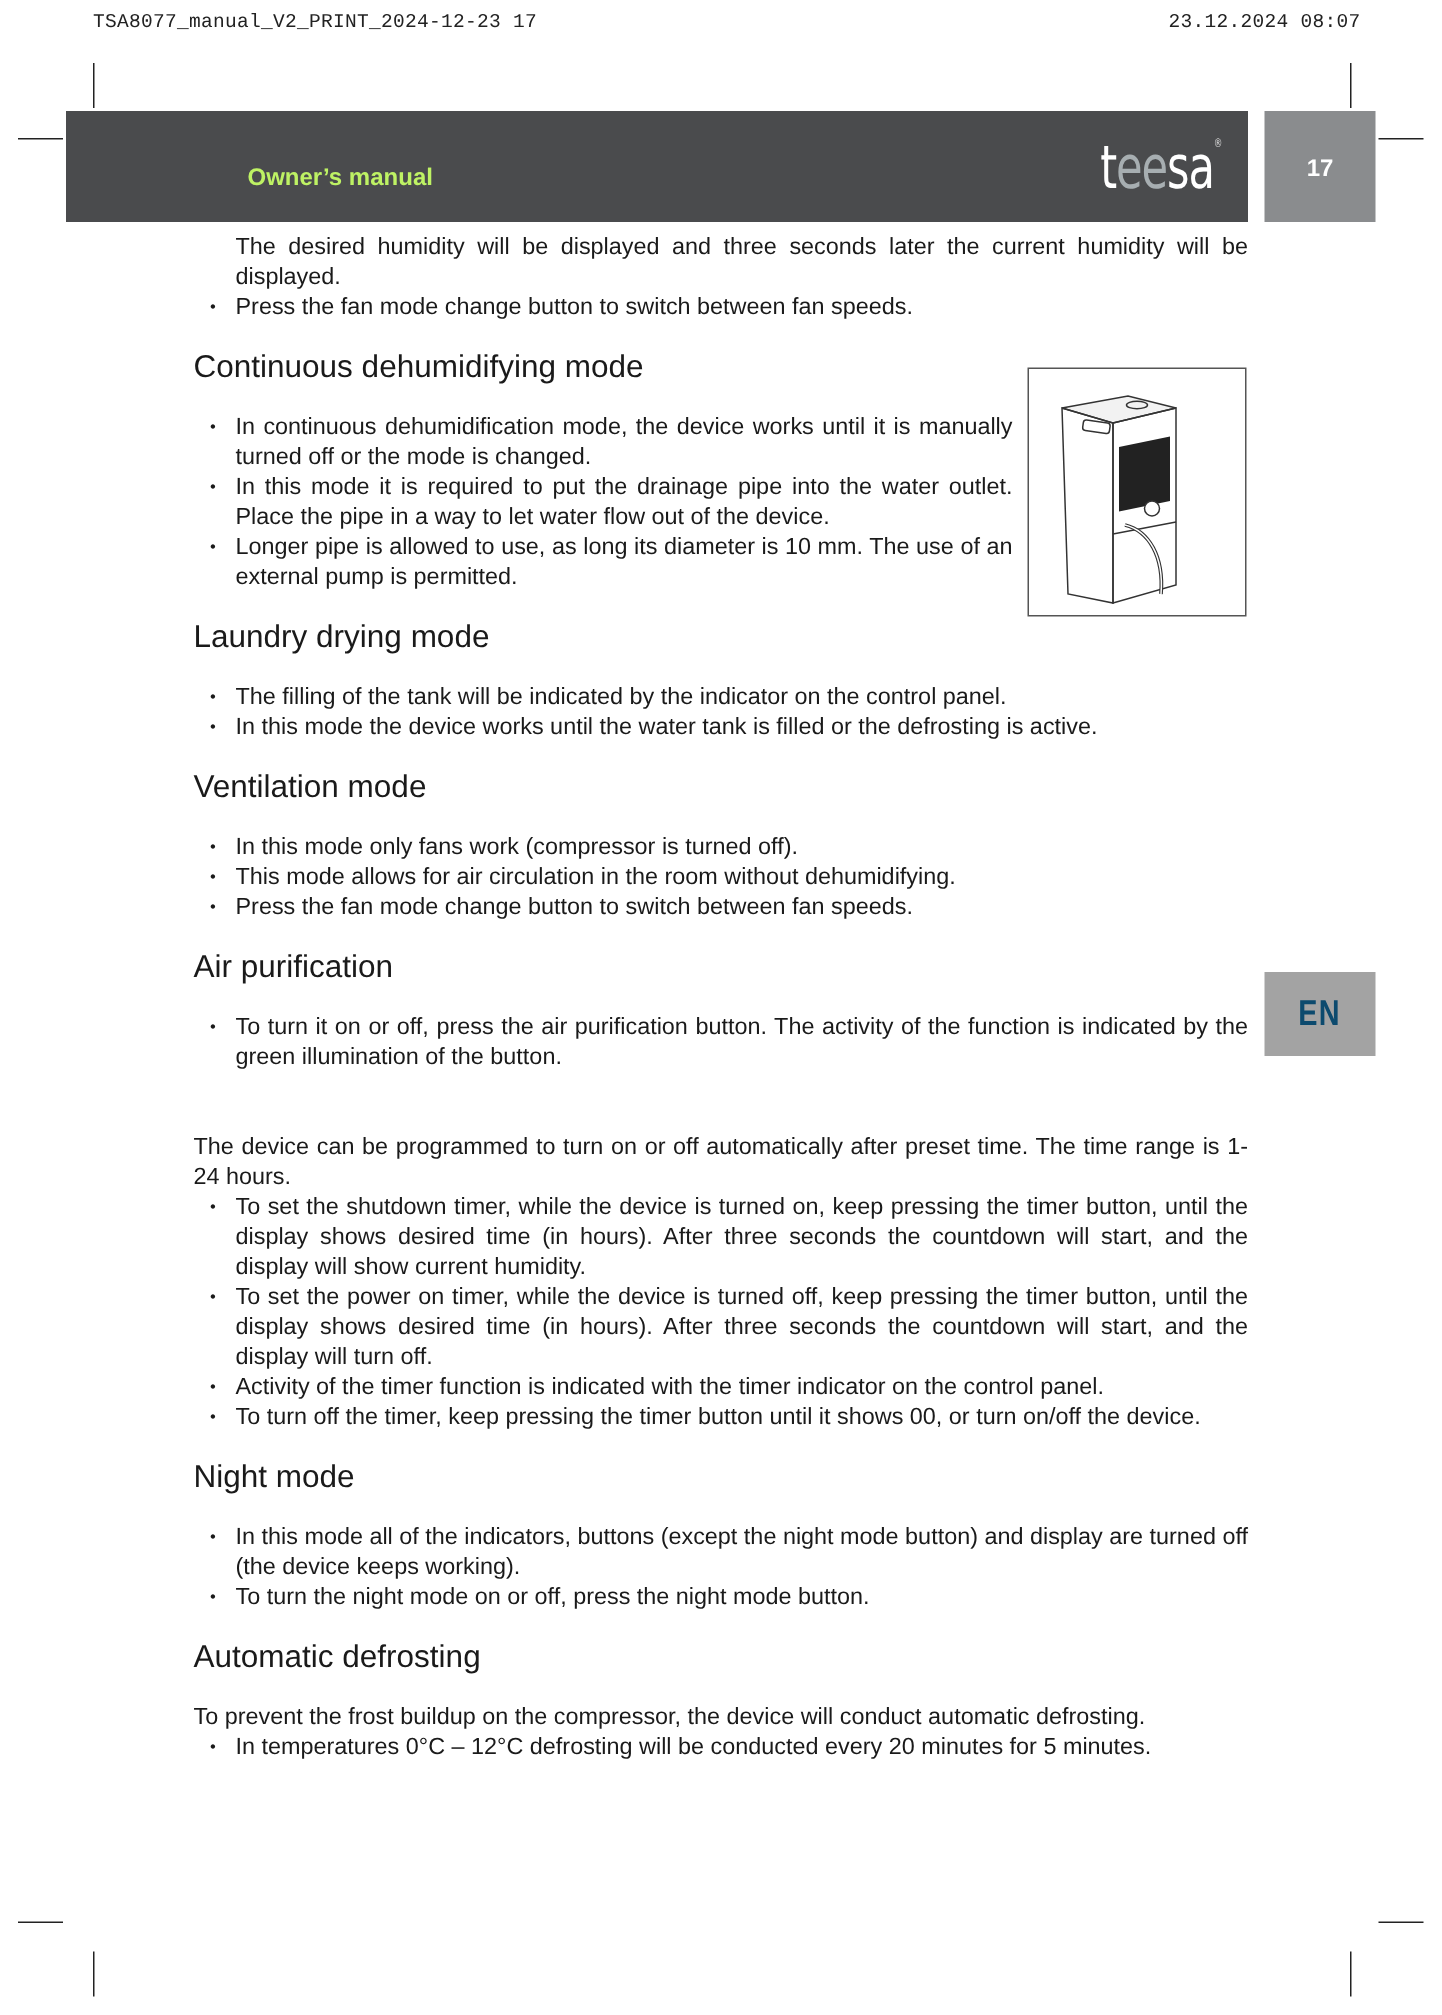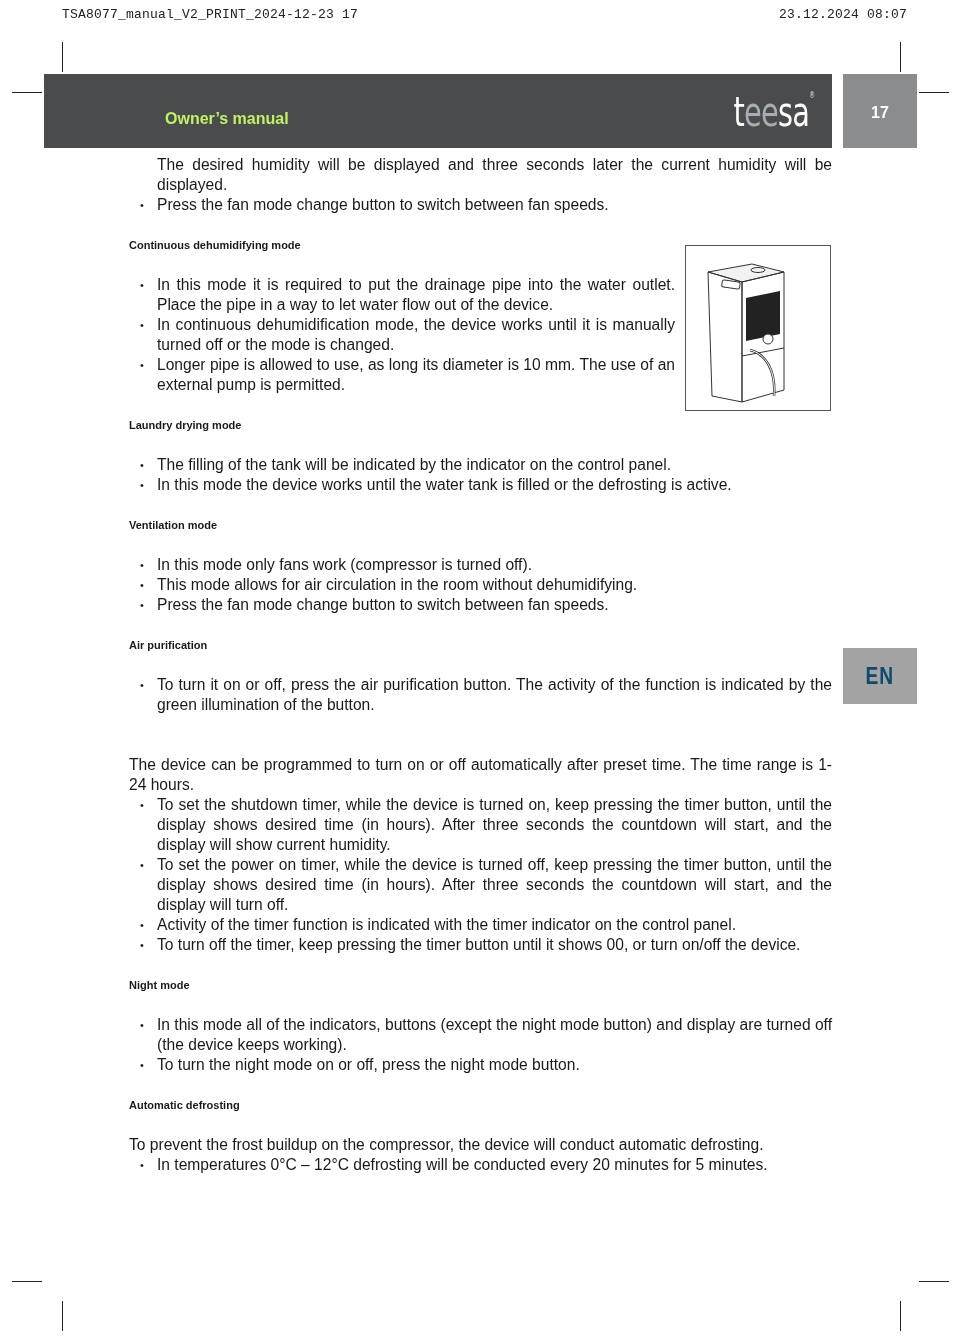--- a/index.html
+++ b/index.html
@@ -21,21 +21,21 @@
   .logo .sa { color: #ffffff; }
   .logo sup { font-size: 8px; color: #ddd; vertical-align: top; }
   .page-box { position: absolute; left: 843px; top: 74px; width: 74px; height: 74px; background: #8a8c8e;
               color: #fff; font-weight: bold; font-size: 16px; display: flex; align-items: center; justify-content: center; padding-top: 4px; box-sizing: border-box; }
   .lang-tab { position: absolute; left: 843px; top: 648px; width: 74px; height: 56px; background: #a3a3a3;
               color: #0c4a6e; font-weight: bold; font-size: 24px; display: flex; align-items: center; justify-content: center;
               letter-spacing: 1px; transform-origin: center; }
   .lang-tab span { display: inline-block; transform: scaleX(0.8); }
   .content { position: absolute; left: 129px; top: 155px; width: 703px; font-size: 15.6px; line-height: 20px; }
   .content p { margin: 0; text-align: justify; }
-  .content h3 { margin: 0; font-size: 11px; font-weight: bold; line-height: 20px; }
+  .content h3 { margin: 0; font-size: 21px; font-weight: normal; line-height: 20px; }
   ul.bul { list-style: none; margin: 0; padding: 0; }
   ul.bul li { position: relative; padding-left: 28px; text-align: justify; }
   ul.bul li::before { content: "\2022"; position: absolute; left: 11px; top: 0; font-size: 11px; }
   .gap20 { height: 20px; }
   .figure { position: absolute; left: 685px; top: 245px; width: 146px; height: 166px; border: 1.5px solid #555; box-sizing: border-box; background: #fff; }
   .narrow { width: 546px; }
 </style>
 <style>[data-name="continuation-text"]::before{content:none !important;}</style></head>
 <body>
 
@@ -83,22 +83,22 @@
     <li style="padding-left: 28px; list-style: none;" data-name="continuation-text"><span>The desired humidity will be displayed and three seconds later the current humidity will be displayed.</span></li>
   </ul>
   <ul class="bul" data-name="intro-bullets">
     <li data-name="list-item">Press the fan mode change button to switch between fan speeds.</li>
   </ul>
   <div class="gap20"></div>
 
   <h3 data-name="section-heading-continuous">Continuous dehumidifying mode</h3>
   <div class="gap20"></div>
   <ul class="bul narrow" data-name="continuous-bullets">
+    <li data-name="list-item">In continuous dehumidification mode, the device works until it is manually turned off or the mode is changed.</li>
     <li data-name="list-item">In this mode it is required to put the drainage pipe into the water outlet. Place the pipe in a way to let water flow out of the device.</li>
-    <li data-name="list-item">In continuous dehumidification mode, the device works until it is manually turned off or the mode is changed.</li>
     <li data-name="list-item">Longer pipe is allowed to use, as long its diameter is 10 mm. The use of an external pump is permitted.</li>
   </ul>
   <div class="gap20"></div>
 
   <h3 data-name="section-heading-laundry">Laundry drying mode</h3>
   <div class="gap20"></div>
   <ul class="bul" data-name="laundry-bullets">
     <li data-name="list-item">The filling of the tank will be indicated by the indicator on the control panel.</li>
     <li data-name="list-item">In this mode the device works until the water tank is filled or the defrosting is active.</li>
   </ul>

